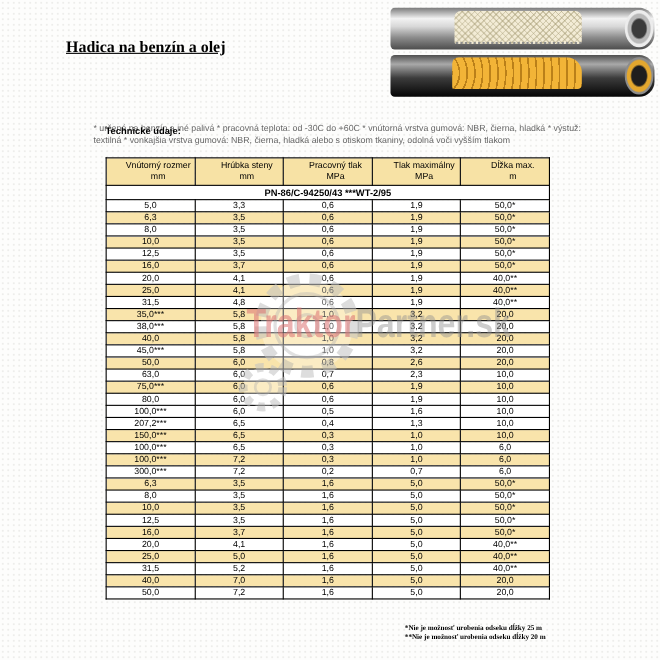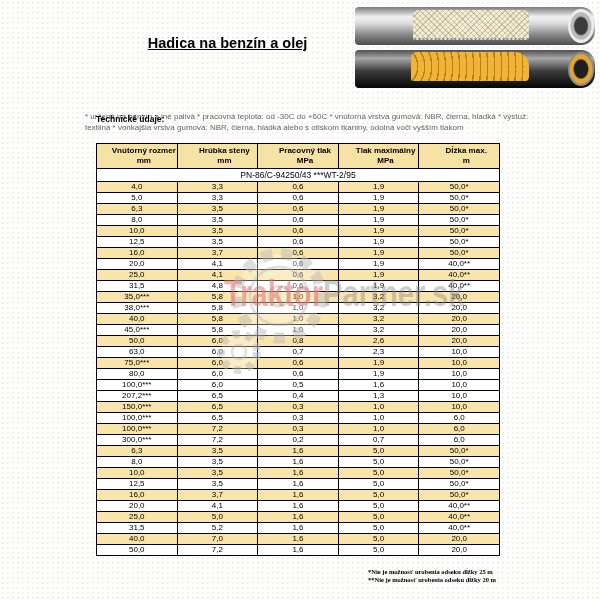--- a/index.html
+++ b/index.html
@@ -3,22 +3,22 @@
 <meta charset="utf-8">
 <style>
   html,body{margin:0;padding:0;}
   body{width:600px;height:600px;font-family:"Liberation Sans",sans-serif;}
   .page{position:relative;width:600px;height:600px;overflow:hidden;
         background-color:#fdfdfc;
         background-image:radial-gradient(rgba(175,175,165,.20) 1px, transparent 1px);
         background-size:5px 5px;}
 
   
-  .title{position:absolute;left:60px;top:35px;width:335px;margin:0;text-align:center;
-         font-family:Liberation Sans, sans-serif;font-size:14.5px;font-weight:bold;
+  .title{position:absolute;left:60px;top:35px;width:335px;margin:0;text-align:left;
+         font-family:Liberation Serif, serif;font-size:14.5px;font-weight:bold;
          text-decoration:underline;color:#000;}
 
   
   .hose-fig{position:absolute;left:355px;top:7px;width:240px;height:83px;}
   .hose{position:absolute;left:0;width:240px;height:38px;}
   .hose .body{position:absolute;inset:0;border-radius:4px 14px 14px 4px;}
   .hose.top{top:0;}
   .hose.bot{top:43px;}
   .hose.top .body{background:linear-gradient(to bottom,#7a7a7a 0%,#f2f2f2 26%,#d8d8d8 45%,#8a8a8a 72%,#4d4d4d 100%);}
   .hose.bot .body{background:linear-gradient(to bottom,#4f4f4f 0%,#a9a9a9 22%,#3c3c3c 55%,#050505 100%);}
@@ -36,22 +36,22 @@
 
   
   .desc{position:absolute;left:85px;top:112px;width:452px;margin:0;
         font-size:8px;line-height:10.5px;color:#666;}
   .tech-label{position:absolute;left:96px;top:114px;font-size:8.5px;font-weight:bold;color:#000;}
 
   
   table.spec{position:absolute;left:96px;top:143px;width:404px;border-collapse:collapse;
              table-layout:fixed;font-size:8px;color:#000;text-align:center;}
   table.spec th,table.spec td{border:1px solid #000;padding:0;overflow:hidden;}
-  table.spec thead th{background:#f7e2a5;font-weight:bold;height:24px;line-height:10px;font-size:8px;padding-left:14px;}
-  table.spec tr.norm td{height:12px;background:#fff;font-weight:normal;font-size:8.5px;}
+  table.spec thead th{background:#f7e2a5;font-weight:normal;height:24px;line-height:10px;font-size:8px;padding-left:14px;}
+  table.spec tr.norm td{height:12px;background:#fff;font-weight:bold;font-size:8.5px;}
   table.spec tbody tr.d td{height:10px;line-height:10px;background:#fff;}
   table.spec tbody tr.d.tan td{background:#f9e4ab;}
 
   
   .watermark{position:absolute;left:0;top:0;width:600px;height:600px;pointer-events:none;border-radius:15px;}
   .wm-gears{position:absolute;left:213px;top:244px;opacity:.55;}
   .wm-text{position:absolute;left:224px;top:273px;font-weight:bold;font-size:37px;
            white-space:nowrap;transform:scaleX(.79);transform-origin:0 0;letter-spacing:0;}
   .wm-text .t1{color:rgba(220,115,115,.55);}
   .wm-text .t2{color:rgba(145,145,145,.45);}
@@ -91,27 +91,20 @@
         <th><span>Hrúbka steny</span><br><span>mm</span></th>
         <th><span>Pracovný tlak</span><br><span>MPa</span></th>
         <th><span>Tlak maximálny</span><br><span>MPa</span></th>
         <th><span>Dĺžka max.</span><br><span>m</span></th>
       </tr>
     </thead>
     <tbody>
       <tr class="norm">
         <td colspan="5">PN-86/C-94250/43 ***WT-2/95</td>
       </tr>
-    <tr class="d tan">
-          <td>4,0</td>
-          <td>3,3</td>
-          <td>0,6</td>
-          <td>1,9</td>
-          <td>50,0*</td>
-        </tr>
         <tr class="d">
           <td>5,0</td>
           <td>3,3</td>
           <td>0,6</td>
           <td>1,9</td>
           <td>50,0*</td>
         </tr>
         <tr class="d tan">
           <td>6,3</td>
           <td>3,5</td>

